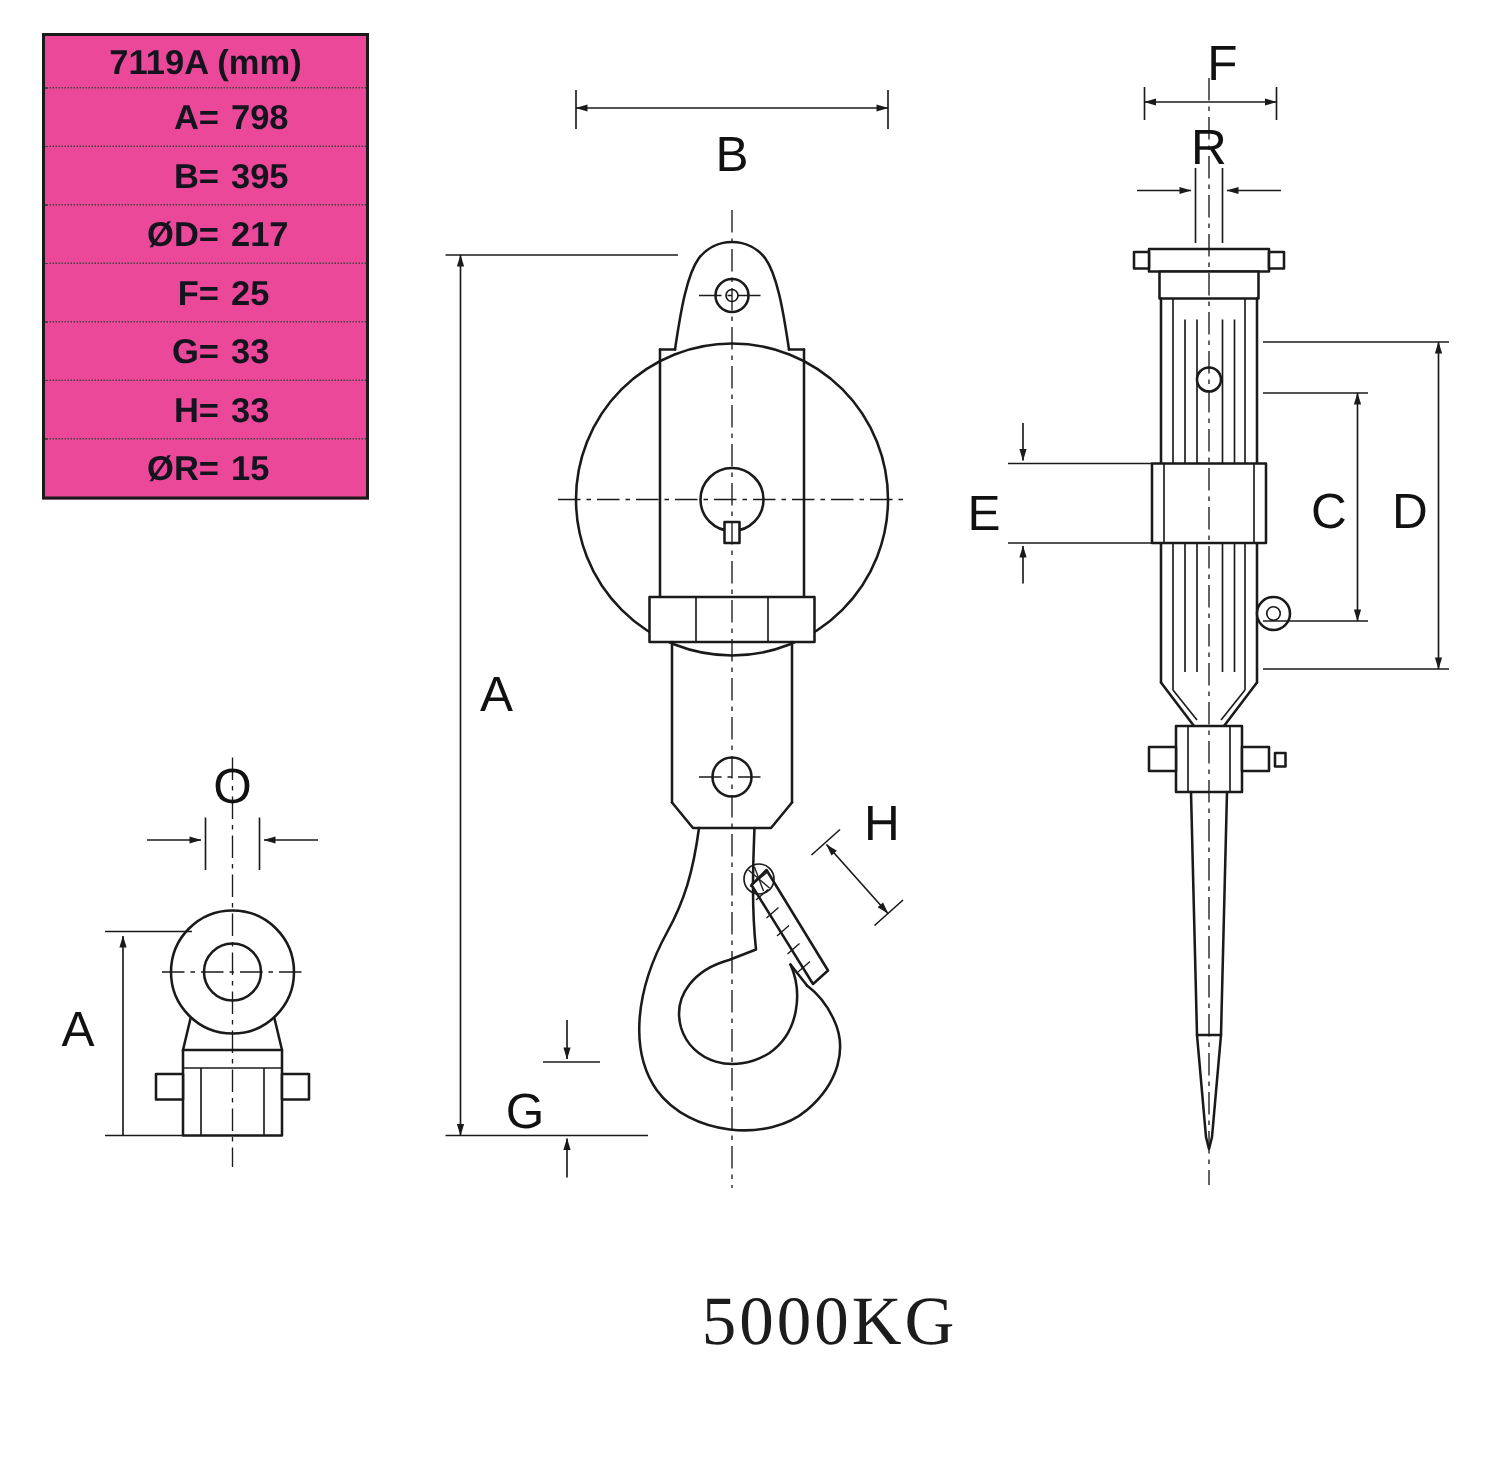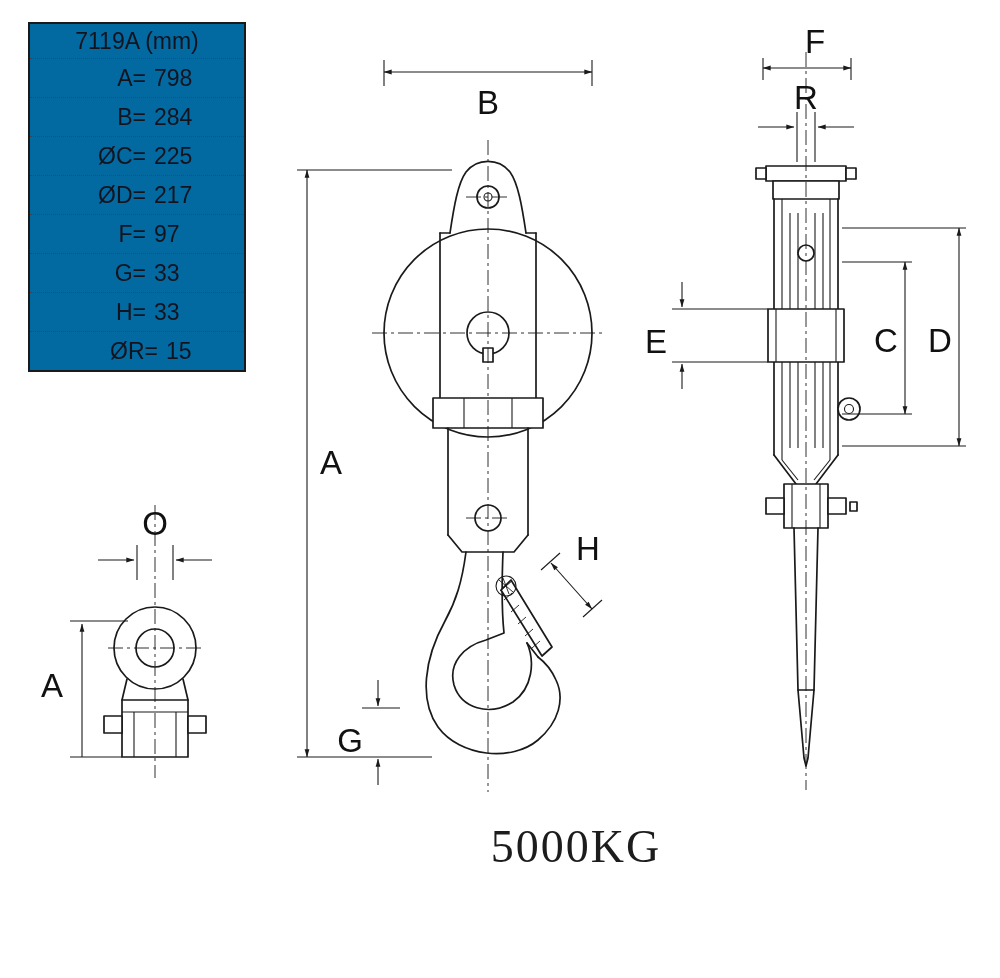--- a/index.html
+++ b/index.html
@@ -5,82 +5,78 @@
   html,body { margin:0; padding:0; }
   body {
     width:1000px; height:978px; position:relative;
     background:#ffffff; overflow:hidden;
     font-family:"Liberation Sans", sans-serif;
   }
 
   
   .spec-table {
     position:absolute; left:28px; top:22px; width:218px;
-    border:2px solid #1a1a1a; background:#0369a1;
-    font-weight:normal; color:#14141f; box-sizing:border-box;
+    border:2px solid #1a1a1a; background:#ec4899;
+    font-weight:bold; color:#14141f; box-sizing:border-box;
   }
   .spec-header {
     height:34px; line-height:34px; text-align:center;
     font-size:23px; border-bottom:1px dotted #444;
   }
   .spec-row {
     display:flex; height:38px; align-items:center;
     border-bottom:1px dotted #444; font-size:23px;
   }
-  .spec-row:last-child { border-bottom:none;padding-left:12px; }
+  .spec-row:last-child { border-bottom:none; }
   .spec-label { width:116px; text-align:right; }
   .spec-value { margin-left:8px; }
 
   
   .drawing { position:absolute; left:0; top:0; }
   .ol   { fill:none; stroke:#1a1a1a; stroke-width:1.7; stroke-linejoin:round; stroke-linecap:round; }
   .thin { fill:none; stroke:#1a1a1a; stroke-width:1.1; }
   .dim  { fill:none; stroke:#1a1a1a; stroke-width:1.1; }
   .cl   { fill:none; stroke:#1a1a1a; stroke-width:0.9; stroke-dasharray:15 4 3 4; }
   .wfill{ fill:#ffffff; stroke:#1a1a1a; stroke-width:1.7; stroke-linejoin:round; }
   .hatch{ stroke:#1a1a1a; stroke-width:0.9; }
   .dimtext {
     font-family:"Liberation Sans", sans-serif;
     font-size:33px; fill:#111; text-anchor:middle;
   }
 
   
   .capacity {
-    position:absolute; left:553px; top:820px; transform:translateX(-50%);
+    position:absolute; left:553px; top:854px; transform:translateX(-50%);
     font-family:"Liberation Serif", serif; font-size:46px;
-    letter-spacing:2px; color:#1c1c1c; white-space:nowrap;margin-left:23px;
+    letter-spacing:2px; color:#1c1c1c; white-space:nowrap;
   }
 </style>
 </head>
 <body>
 
 <div>
 
   <div class="spec-table">
     <div class="spec-header">7119A  (mm)</div>
 
     <div class="spec-row">
       <span class="spec-label">A=</span>
       <span class="spec-value">798</span>
     </div>
     <div class="spec-row">
       <span class="spec-label">B=</span>
-      <span class="spec-value">284</span>
-    </div>
-    <div class="spec-row">
-      <span class="spec-label">ØC=</span>
-      <span class="spec-value">225</span>
+      <span class="spec-value">395</span>
     </div>
     <div class="spec-row">
       <span class="spec-label">ØD=</span>
       <span class="spec-value">217</span>
     </div>
     <div class="spec-row">
       <span class="spec-label">F=</span>
-      <span class="spec-value">97</span>
+      <span class="spec-value">25</span>
     </div>
     <div class="spec-row">
       <span class="spec-label">G=</span>
       <span class="spec-value">33</span>
     </div>
     <div class="spec-row">
       <span class="spec-label">H=</span>
       <span class="spec-value">33</span>
     </div>
     <div class="spec-row">

